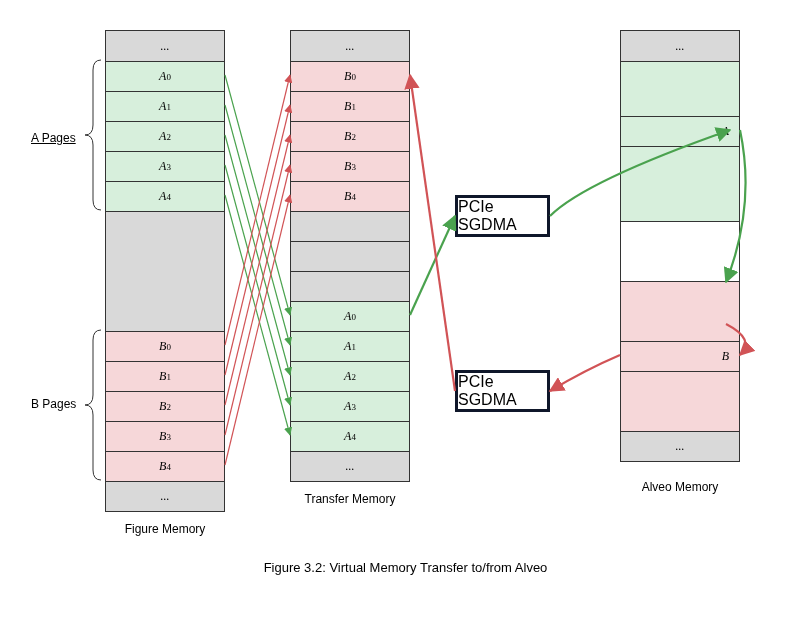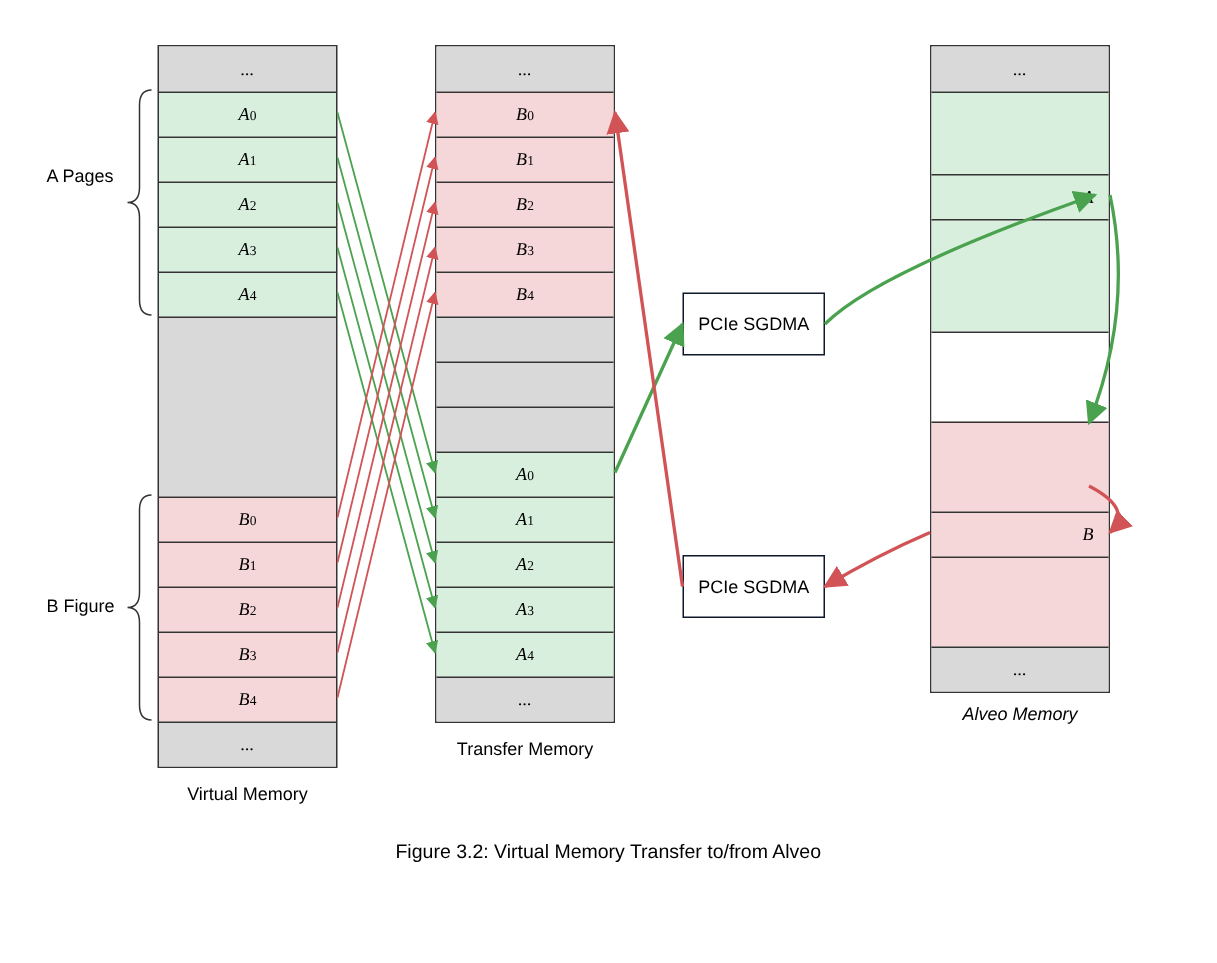--- a/index.html
+++ b/index.html
@@ -42,23 +42,23 @@
     font-size: 12px;
     text-align: center;
     width: 120px;
   }
   .brace-label {
     position: absolute;
     font-size: 12px;
   }
   .box {
     position: absolute;
-    border: 1px solid #0f172a;
+    border: 3px solid #0f172a;
     background: #fff;
-    font-size: 12px;
+    font-size: 16px;
     display: flex;
     align-items: center;
     justify-content: center;
   }
   .caption {
     position: absolute;
     font-size: 13px;
     text-align: center;
     width: 811px;
   }
@@ -111,21 +111,21 @@
       <div class="cell red" style="height: 30px;">
         <span>B</span>
         <span class="sub">3</span>
       </div>
       <div class="cell red" style="height: 30px;">
         <span>B</span>
         <span class="sub">4</span>
       </div>
       <div class="cell gray" style="height: 30px;">...</div>
     </div>
-    <div class="collabel" style="left: 105px; top: 522px;">Virtual Memory</div>
+    <div class="collabel" style="left: 105px; top: 522px;">Figure Memory</div>
     <div class="memcol" style="left: 290px; top: 30px;">
       <div class="cell gray" style="height: 30px;">...</div>
       <div class="cell red" style="height: 30px;">
         <span>B</span>
         <span class="sub">0</span>
       </div>
       <div class="cell red" style="height: 30px;">
         <span>B</span>
         <span class="sub">1</span>
       </div>
@@ -171,23 +171,23 @@
       <div class="cell gray" style="height: 30px;">...</div>
       <div class="cell green" style="height: 55px;"></div>
       <div class="cell green" style="height: 30px; justify-content: flex-end; padding-right: 10px;">A</div>
       <div class="cell green" style="height: 75px;"></div>
       <div class="cell white" style="height: 60px;"></div>
       <div class="cell red" style="height: 60px;"></div>
       <div class="cell red" style="height: 30px; justify-content: flex-end; padding-right: 10px;">B</div>
       <div class="cell red" style="height: 60px;"></div>
       <div class="cell gray" style="height: 30px;">...</div>
     </div>
-    <div class="collabel" style="left: 620px; top: 469px; font-style: italic;">Alveo Memory</div>
-    <div class="brace-label" style="left: 31px; top: 110px;">A Pages</div>
-    <div class="brace-label" style="left: 31px; top: 397px;">B Figure</div>
+    <div class="collabel" style="left: 620px; top: 480px;">Alveo Memory</div>
+    <div class="brace-label" style="left: 31px; top: 131px; text-decoration: underline;">A Pages</div>
+    <div class="brace-label" style="left: 31px; top: 397px;">B Pages</div>
     <div class="box" style="left: 455px; top: 195px; width: 95px; height: 42px;">PCIe SGDMA</div>
     <div class="box" style="left: 455px; top: 370px; width: 95px; height: 42px;">PCIe SGDMA</div>
     <div class="caption" style="top: 560px;">Figure 3.2: Virtual Memory Transfer to/from Alveo</div>
   </div>
 
 <svg class="overlay" id="svg">
   <defs>
     <marker id="arr-g" viewBox="0 0 10 10" refX="9" refY="5" markerWidth="7" markerHeight="7" orient="auto">
       <path d="M0,0 L10,5 L0,10 z" fill="#4aa24e"></path>
     </marker>

